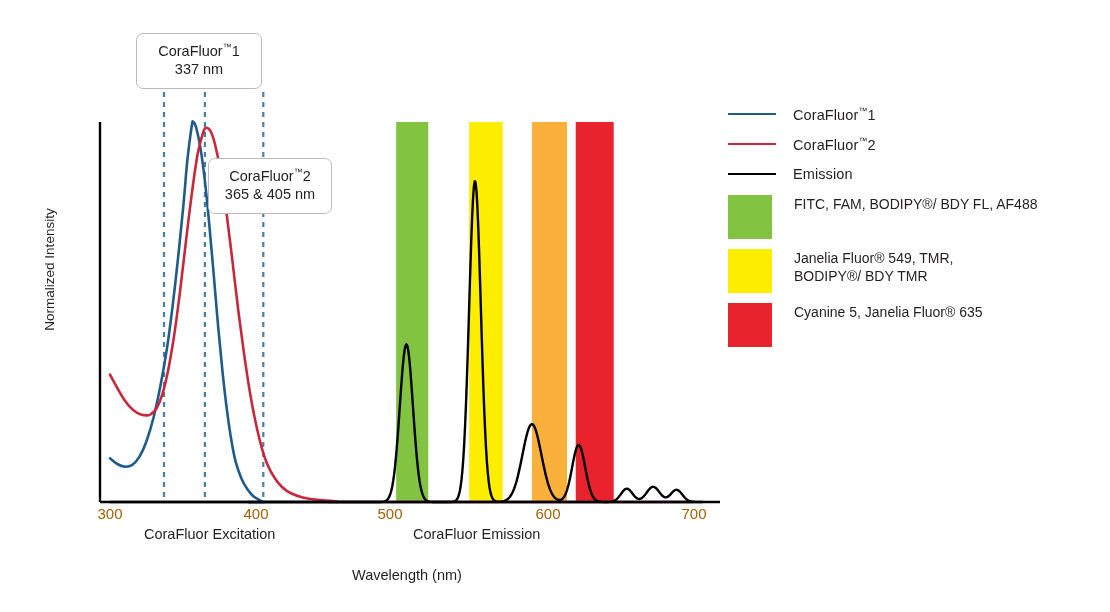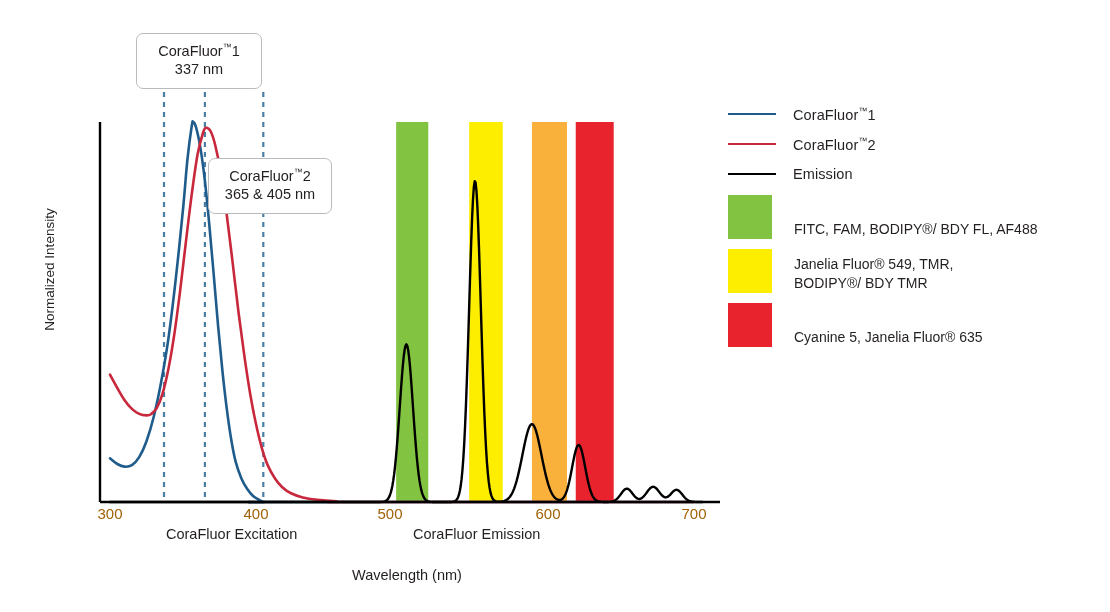--- a/index.html
+++ b/index.html
@@ -13,21 +13,21 @@
   }
   #figure{position:absolute;left:0;top:0;width:1110px;height:612px;}
   .legend-panel{
     position:absolute;left:728px;top:106px;width:370px;
   }
   .legend-row{display:flex;align-items:center;margin-bottom:13px;}
   .legend-line{width:48px;height:0;border-top-width:2.5px;border-top-style:solid;margin-right:17px;flex:0 0 48px;}
   .legend-label{font-size:14.5px;color:#231f20;letter-spacing:.1px;}
   .sup{font-size:9px;vertical-align:super;letter-spacing:0;}
   .dyes-title{font-size:19px;font-weight:bold;color:#231f20;margin:24px 0 14px 5px;letter-spacing:.1px;}
-  .dye-row{display:flex;align-items:flex-end;margin-bottom:10px;min-height:44px;}
+  .dye-row{display:flex;align-items:flex-start;margin-bottom:10px;min-height:44px;}
   .swatch{width:44px;height:44px;flex:0 0 44px;margin-right:22px;}
   .dye-label{font-size:14px;line-height:1.33;color:#231f20;}
   .axis-caption{position:absolute;font-size:14.5px;color:#231f20;}
   .ytitle{
     position:absolute;left:-31px;top:262px;width:160px;
     transform:rotate(-90deg);transform-origin:center center;
     text-align:center;font-size:13.5px;color:#231f20;
   }
   .callout{
     position:absolute;background:#ffffff;border:1px solid #b9bcbe;border-radius:7px;
@@ -51,21 +51,21 @@
       <line x1="263.3" y1="92" x2="263.3" y2="502" stroke="#4a7fa5" stroke-width="2.2" stroke-dasharray="5,5"></line>
       <path d="M110.00,458.30C111.22,459.25 114.87,462.61 117.30,464.00C119.73,465.39 122.17,466.47 124.60,466.66C127.03,466.85 129.47,466.72 131.90,465.14C134.33,463.56 136.77,461.15 139.20,457.16C141.63,453.17 144.07,447.98 146.50,441.20C148.93,434.42 151.37,426.32 153.80,416.50C156.23,406.68 158.67,395.28 161.10,382.30C163.53,369.32 165.97,355.70 168.40,338.60C170.83,321.50 173.27,301.23 175.70,279.70C178.13,258.17 181.05,229.35 183.00,209.40C184.95,189.45 185.92,173.93 187.38,160.00C188.84,146.07 190.79,132.13 191.76,125.80C192.73,119.47 192.49,121.68 193.22,122.00C193.95,122.32 194.92,123.27 196.14,127.70C197.36,132.13 199.06,139.73 200.52,148.60C201.98,157.47 203.44,168.23 204.90,180.90C206.36,193.57 207.82,209.08 209.28,224.60C210.74,240.12 212.20,257.22 213.66,274.00C215.12,290.78 216.58,309.15 218.04,325.30C219.50,341.45 220.96,356.97 222.42,370.90C223.88,384.83 225.34,397.50 226.80,408.90C228.26,420.30 229.72,430.56 231.18,439.30C232.64,448.04 233.86,454.82 235.56,461.34C237.26,467.86 239.45,473.82 241.40,478.44C243.35,483.06 245.29,486.17 247.24,489.08C249.19,491.99 251.13,494.15 253.08,495.92C255.03,497.69 256.97,498.71 258.92,499.72C260.87,500.73 260.38,501.62 264.76,502.00C269.14,502.38 213.66,502.00 285.20,502.00C356.74,502.00 625.87,502.00 694.00,502.00" fill="none" stroke="#1f5c8b" stroke-width="2.6" stroke-linejoin="round" stroke-linecap="round"></path>
       <path d="M110.00,374.70C111.22,376.92 114.87,383.76 117.30,388.00C119.73,392.24 122.17,396.68 124.60,400.16C127.03,403.64 129.47,406.62 131.90,408.90C134.33,411.18 136.77,412.76 139.20,413.84C141.63,414.92 144.55,415.30 146.50,415.36C148.45,415.42 149.18,415.42 150.88,414.22C152.58,413.02 154.77,411.56 156.72,408.14C158.67,404.72 160.61,400.22 162.56,393.70C164.51,387.18 166.45,378.82 168.40,369.00C170.35,359.18 172.29,347.78 174.24,334.80C176.19,321.82 178.13,306.62 180.08,291.10C182.03,275.58 183.97,257.85 185.92,241.70C187.87,225.55 189.81,208.77 191.76,194.20C193.71,179.63 195.65,164.75 197.60,154.30C199.55,143.85 201.98,135.93 203.44,131.50C204.90,127.07 205.14,127.70 206.36,127.70C207.58,127.70 209.28,128.65 210.74,131.50C212.20,134.35 213.42,137.83 215.12,144.80C216.82,151.77 219.01,161.58 220.96,173.30C222.91,185.02 224.85,200.22 226.80,215.10C228.75,229.98 230.69,246.45 232.64,262.60C234.59,278.75 236.53,296.48 238.48,312.00C240.43,327.52 242.37,342.08 244.32,355.70C246.27,369.32 248.21,382.30 250.16,393.70C252.11,405.10 254.05,415.04 256.00,424.10C257.95,433.16 259.89,441.20 261.84,448.04C263.79,454.88 265.49,460.07 267.68,465.14C269.87,470.21 272.55,474.77 274.98,478.44C277.41,482.11 279.60,484.71 282.28,487.18C284.96,489.65 287.63,491.55 291.04,493.26C294.45,494.97 298.34,496.36 302.72,497.44C307.10,498.52 311.72,499.09 317.32,499.72C322.92,500.35 329.49,500.86 336.30,501.24C343.11,501.62 298.58,501.87 358.20,502.00C417.82,502.13 638.03,502.00 694.00,502.00" fill="none" stroke="#c8283c" stroke-width="2.6" stroke-linejoin="round" stroke-linecap="round"></path>
       <path d="M110.00,502.00L358.20,502.00L358.20,502.00L359.08,502.00L359.95,502.00L360.83,502.00L361.70,502.00L362.58,502.00L363.46,502.00L364.33,502.00L365.21,502.00L366.08,502.00L366.96,502.00L367.84,502.00L368.71,502.00L369.59,502.00L370.46,502.00L371.34,502.00L372.22,502.00L373.09,502.00L373.97,502.00L374.84,502.00L375.72,502.00L376.60,501.99L377.47,501.99L378.35,501.98L379.22,501.97L380.10,501.95L380.98,501.91L381.85,501.85L382.73,501.76L383.60,501.61L384.48,501.39L385.36,501.06L386.23,500.57L387.11,499.86L387.98,498.87L388.86,497.50L389.74,495.63L390.61,493.15L391.49,489.92L392.36,485.80L393.24,480.66L394.12,474.38L394.99,466.89L395.87,458.15L396.74,448.21L397.62,437.17L398.50,425.24L399.37,412.72L400.25,399.98L401.12,387.49L402.00,375.72L402.88,365.21L403.75,356.42L404.63,349.81L405.50,345.70L406.38,344.30L407.26,345.70L408.13,349.81L409.01,356.42L409.88,365.21L410.76,375.72L411.64,387.49L412.51,399.98L413.39,412.72L414.26,425.24L415.14,437.17L416.02,448.21L416.89,458.15L417.77,466.89L418.64,474.38L419.52,480.66L420.40,485.80L421.27,489.92L422.15,493.15L423.02,495.63L423.90,497.50L424.78,498.87L425.65,499.86L426.53,500.57L427.40,501.06L428.28,501.39L429.16,501.61L430.03,501.76L430.91,501.85L431.78,501.91L432.66,501.95L433.54,501.97L434.41,501.98L435.29,501.99L436.16,501.99L437.04,502.00L437.92,502.00L438.79,502.00L439.67,502.00L440.54,502.00L441.42,502.00L442.30,502.00L443.17,502.00L444.05,502.00L444.92,502.00L445.80,502.00L446.68,502.00L447.55,501.99L448.43,501.99L449.30,501.98L450.18,501.96L451.06,501.93L451.93,501.87L452.81,501.77L453.68,501.59L454.56,501.30L455.44,500.83L456.31,500.08L457.19,498.93L458.06,497.21L458.94,494.68L459.82,491.07L460.69,486.03L461.57,479.20L462.44,470.17L463.32,458.54L464.20,444.00L465.07,426.30L465.95,405.41L466.82,381.49L467.70,354.99L468.58,326.66L469.45,297.51L470.33,268.83L471.20,242.05L472.08,218.63L472.96,199.98L473.83,187.26L474.71,181.30L475.58,182.50L476.46,190.78L477.34,205.59L478.21,225.97L479.09,250.67L479.96,278.26L480.84,307.24L481.72,336.25L482.59,364.07L483.47,389.78L484.34,412.72L485.22,432.56L486.10,449.19L486.97,462.73L487.85,473.45L488.72,481.70L489.60,487.89L490.48,492.41L491.35,495.62L492.23,497.85L493.10,499.35L493.98,500.34L494.86,500.97L495.73,501.36L496.61,501.58L497.48,501.70L498.36,501.74L499.24,501.74L500.11,501.69L500.99,501.60L501.86,501.48L502.74,501.31L503.62,501.09L504.49,500.81L505.37,500.45L506.24,500.01L507.12,499.45L508.00,498.77L508.87,497.94L509.75,496.94L510.62,495.75L511.50,494.34L512.38,492.70L513.25,490.79L514.13,488.62L515.00,486.15L515.88,483.39L516.76,480.34L517.63,477.00L518.51,473.39L519.38,469.54L520.26,465.47L521.14,461.25L522.01,456.93L522.89,452.57L523.76,448.25L524.64,444.05L525.52,440.05L526.39,436.34L527.27,432.99L528.14,430.09L529.02,427.70L529.90,425.89L530.77,424.69L531.65,424.14L532.52,424.25L533.40,425.02L534.28,426.42L535.15,428.44L536.03,431.00L536.90,434.06L537.78,437.54L538.66,441.36L539.53,445.43L540.41,449.68L541.28,454.02L542.16,458.38L543.04,462.67L543.91,466.85L544.79,470.84L545.66,474.62L546.54,478.14L547.42,481.39L548.29,484.35L549.17,487.00L550.04,489.37L550.92,491.45L551.80,493.26L552.67,494.81L553.55,496.13L554.42,497.23L555.30,498.13L556.18,498.85L557.05,499.39L557.93,499.77L558.80,499.99L559.68,500.03L560.56,499.89L561.43,499.55L562.31,498.96L563.18,498.10L564.06,496.92L564.94,495.38L565.81,493.44L566.69,491.07L567.56,488.24L568.44,484.95L569.32,481.23L570.19,477.14L571.07,472.75L571.94,468.19L572.82,463.60L573.70,459.15L574.57,455.03L575.45,451.42L576.32,448.49L577.20,446.39L578.08,445.22L578.95,445.06L579.83,445.89L580.70,447.69L581.58,450.36L582.46,453.76L583.33,457.73L584.21,462.09L585.08,466.66L585.96,471.25L586.84,475.72L587.71,479.94L588.59,483.80L589.46,487.25L590.34,490.26L591.22,492.82L592.09,494.95L592.97,496.68L593.84,498.06L594.72,499.13L595.60,499.94L596.47,500.56L597.35,501.00L598.22,501.32L599.10,501.55L599.98,501.70L600.85,501.81L601.73,501.88L602.60,501.92L603.48,501.95L604.36,501.96L605.23,501.97L606.11,501.97L606.98,501.95L607.86,501.93L608.74,501.89L609.61,501.83L610.49,501.74L611.36,501.60L612.24,501.42L613.12,501.16L613.99,500.82L614.87,500.37L615.74,499.81L616.62,499.12L617.50,498.30L618.37,497.35L619.25,496.29L620.12,495.13L621.00,493.93L621.88,492.73L622.75,491.59L623.63,490.57L624.50,489.72L625.38,489.11L626.26,488.76L627.13,488.71L628.01,488.95L628.88,489.47L629.76,490.24L630.64,491.19L631.51,492.27L632.39,493.43L633.26,494.58L634.14,495.68L635.02,496.67L635.89,497.51L636.77,498.18L637.64,498.65L638.52,498.91L639.40,498.97L640.27,498.81L641.15,498.45L642.02,497.90L642.90,497.16L643.78,496.27L644.65,495.25L645.53,494.12L646.40,492.94L647.28,491.73L648.16,490.56L649.03,489.47L649.91,488.51L650.78,487.73L651.66,487.17L652.54,486.86L653.41,486.81L654.29,487.03L655.16,487.50L656.04,488.20L656.92,489.09L657.79,490.12L658.67,491.24L659.54,492.39L660.42,493.52L661.30,494.58L662.17,495.51L663.05,496.28L663.92,496.86L664.80,497.22L665.68,497.36L666.55,497.25L667.43,496.92L668.30,496.38L669.18,495.67L670.06,494.81L670.93,493.87L671.81,492.90L672.68,491.98L673.56,491.15L674.44,490.48L675.31,490.03L676.19,489.82L677.06,489.88L677.94,490.20L678.82,490.77L679.69,491.54L680.57,492.48L681.44,493.53L682.32,494.62L683.20,495.72L684.07,496.78L684.95,497.75L685.82,498.62L686.70,499.37L687.58,500.00L688.45,500.51L689.33,500.92L690.20,501.23L691.08,501.47L691.96,501.64L692.83,501.76L693.71,501.84L694.58,501.90L695.46,501.94L696.34,501.96L697.21,501.98L698.09,501.99L698.96,501.99L699.84,502.00L700.72,502.00L701.59,502.00L702.47,502.00" fill="none" stroke="#000000" stroke-width="2.4" stroke-linejoin="round" stroke-linecap="round"></path>
       <line x1="100" y1="502" x2="720" y2="502" stroke="#000" stroke-width="2.4"></line>
       <line x1="100" y1="122" x2="100" y2="502" stroke="#000" stroke-width="2.4"></line>
     </svg>
 
   <div class="ytitle">Normalized Intensity</div>
 
-  <div class="axis-caption" style="left:144px;top:526px;margin-left:22px;">CoraFluor Excitation</div>
+  <div class="axis-caption" style="left:144px;top:526px;">CoraFluor Excitation</div>
   <div class="axis-caption" style="left:413px;top:526px;">CoraFluor Emission</div>
   <div class="axis-caption" style="left:352px;top:567px;">Wavelength (nm)</div>
 
   <div id="tick-layer">
       <div class="tick-label" style="left: 80px; top: 505px;">300</div>
       <div class="tick-label" style="left: 226px; top: 505px;">400</div>
       <div class="tick-label" style="left: 360px; top: 505px;">500</div>
       <div class="tick-label" style="left: 518px; top: 505px;">600</div>
       <div class="tick-label" style="left: 664px; top: 505px;">700</div>
     </div>

